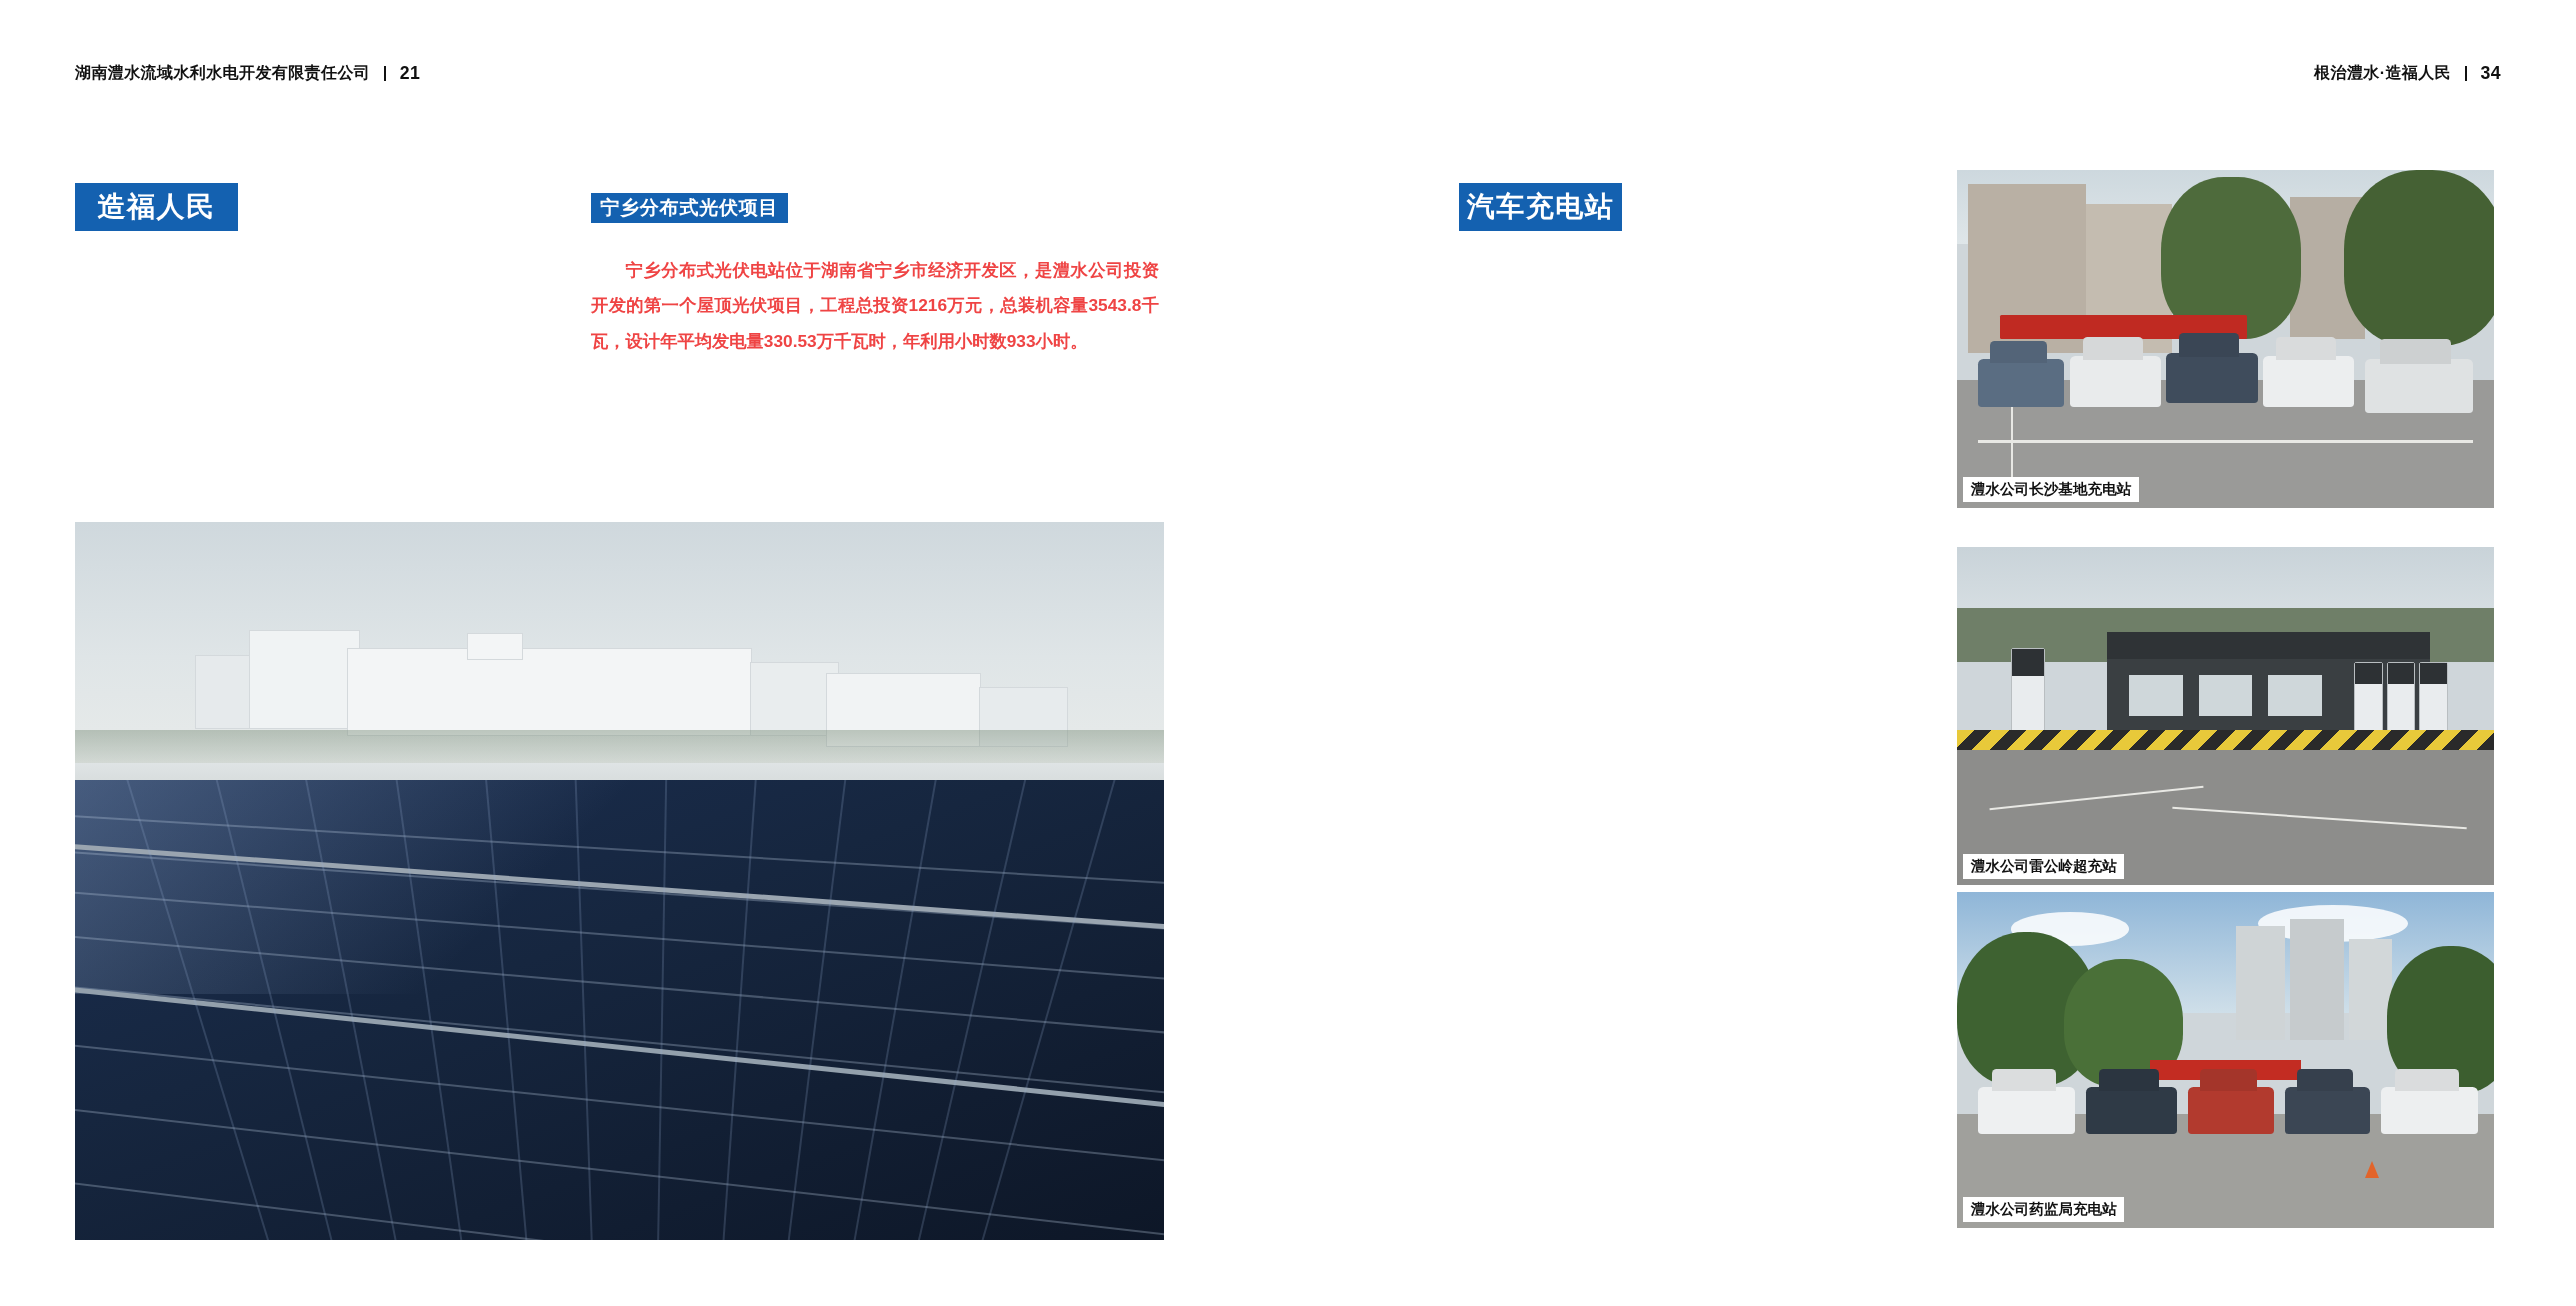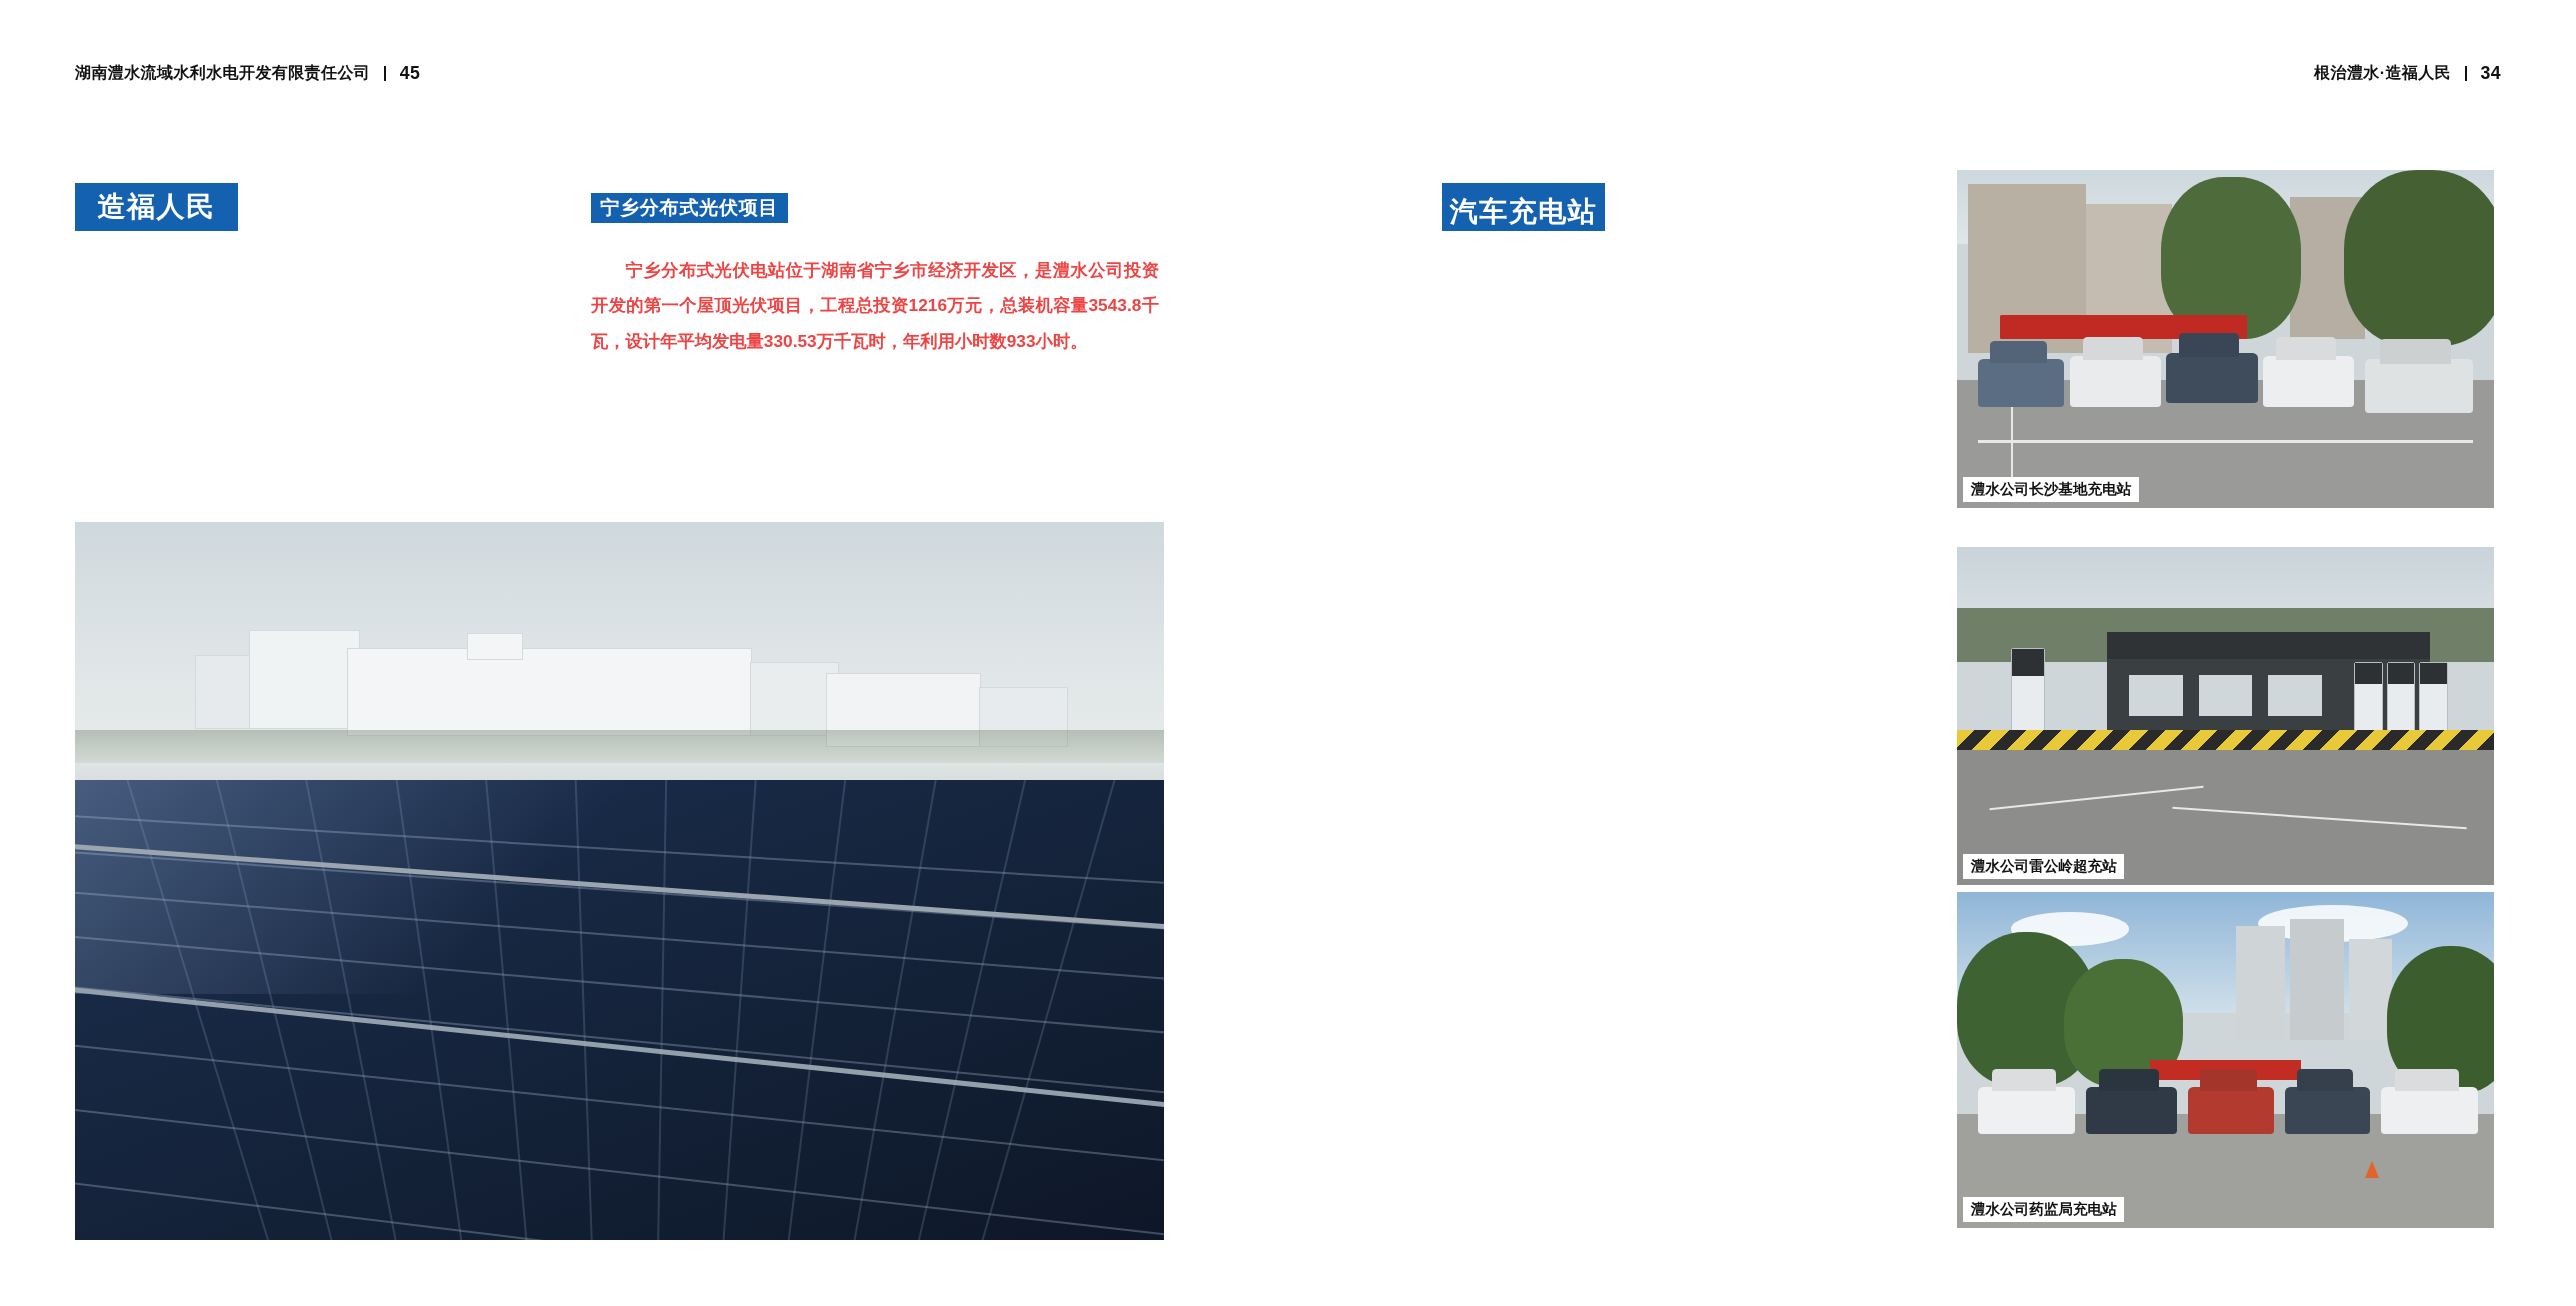--- a/index.html
+++ b/index.html
@@ -231,21 +231,21 @@
 </head>
 <body>
 
 <div class="spread">
 
   <div class="page page-left">
 
     <div class="runhead runhead-left">
       <span>湖南澧水流域水利水电开发有限责任公司</span>
       <span class="sep"></span>
-      <span class="folio">45</span>
+      <span class="folio">21</span>
     </div>
 
     <div class="blue-title blue-title-main">
       <span>造福人民</span>
     </div>
 
     <div class="blue-sub">
       <span>宁乡分布式光伏项目</span>
     </div>
 
@@ -298,21 +298,21 @@
   </div>
 
   <div class="page page-right">
 
     <div class="runhead runhead-right">
       <span>根治澧水·造福人民</span>
       <span class="sep"></span>
       <span class="folio">34</span>
     </div>
 
-    <div class="blue-title" style="left:154px; top:183px; width:163px; height:48px; font-size:28px;align-items:flex-end;">
+    <div class="blue-title" style="left:171px; top:183px; width:163px; height:48px; font-size:28px;">
       <span>汽车充电站</span>
     </div>
 
 
     <div class="photo" style="left:669px; top:170px; width:537px; height:338px;">
       <div class="r1-sky"></div>
       <div class="r1-bld" style="left:2%;  top:4%;  width:22%; height:50%;"></div>
       <div class="r1-bld" style="left:24%; top:10%; width:16%; height:44%; background:#c4bcb0;"></div>
       <div class="r1-bld" style="left:62%; top:8%;  width:14%; height:42%; background:#b6aea3;"></div>
       <div class="r1-tree" style="left:38%; top:2%;  width:26%; height:48%;"></div>

